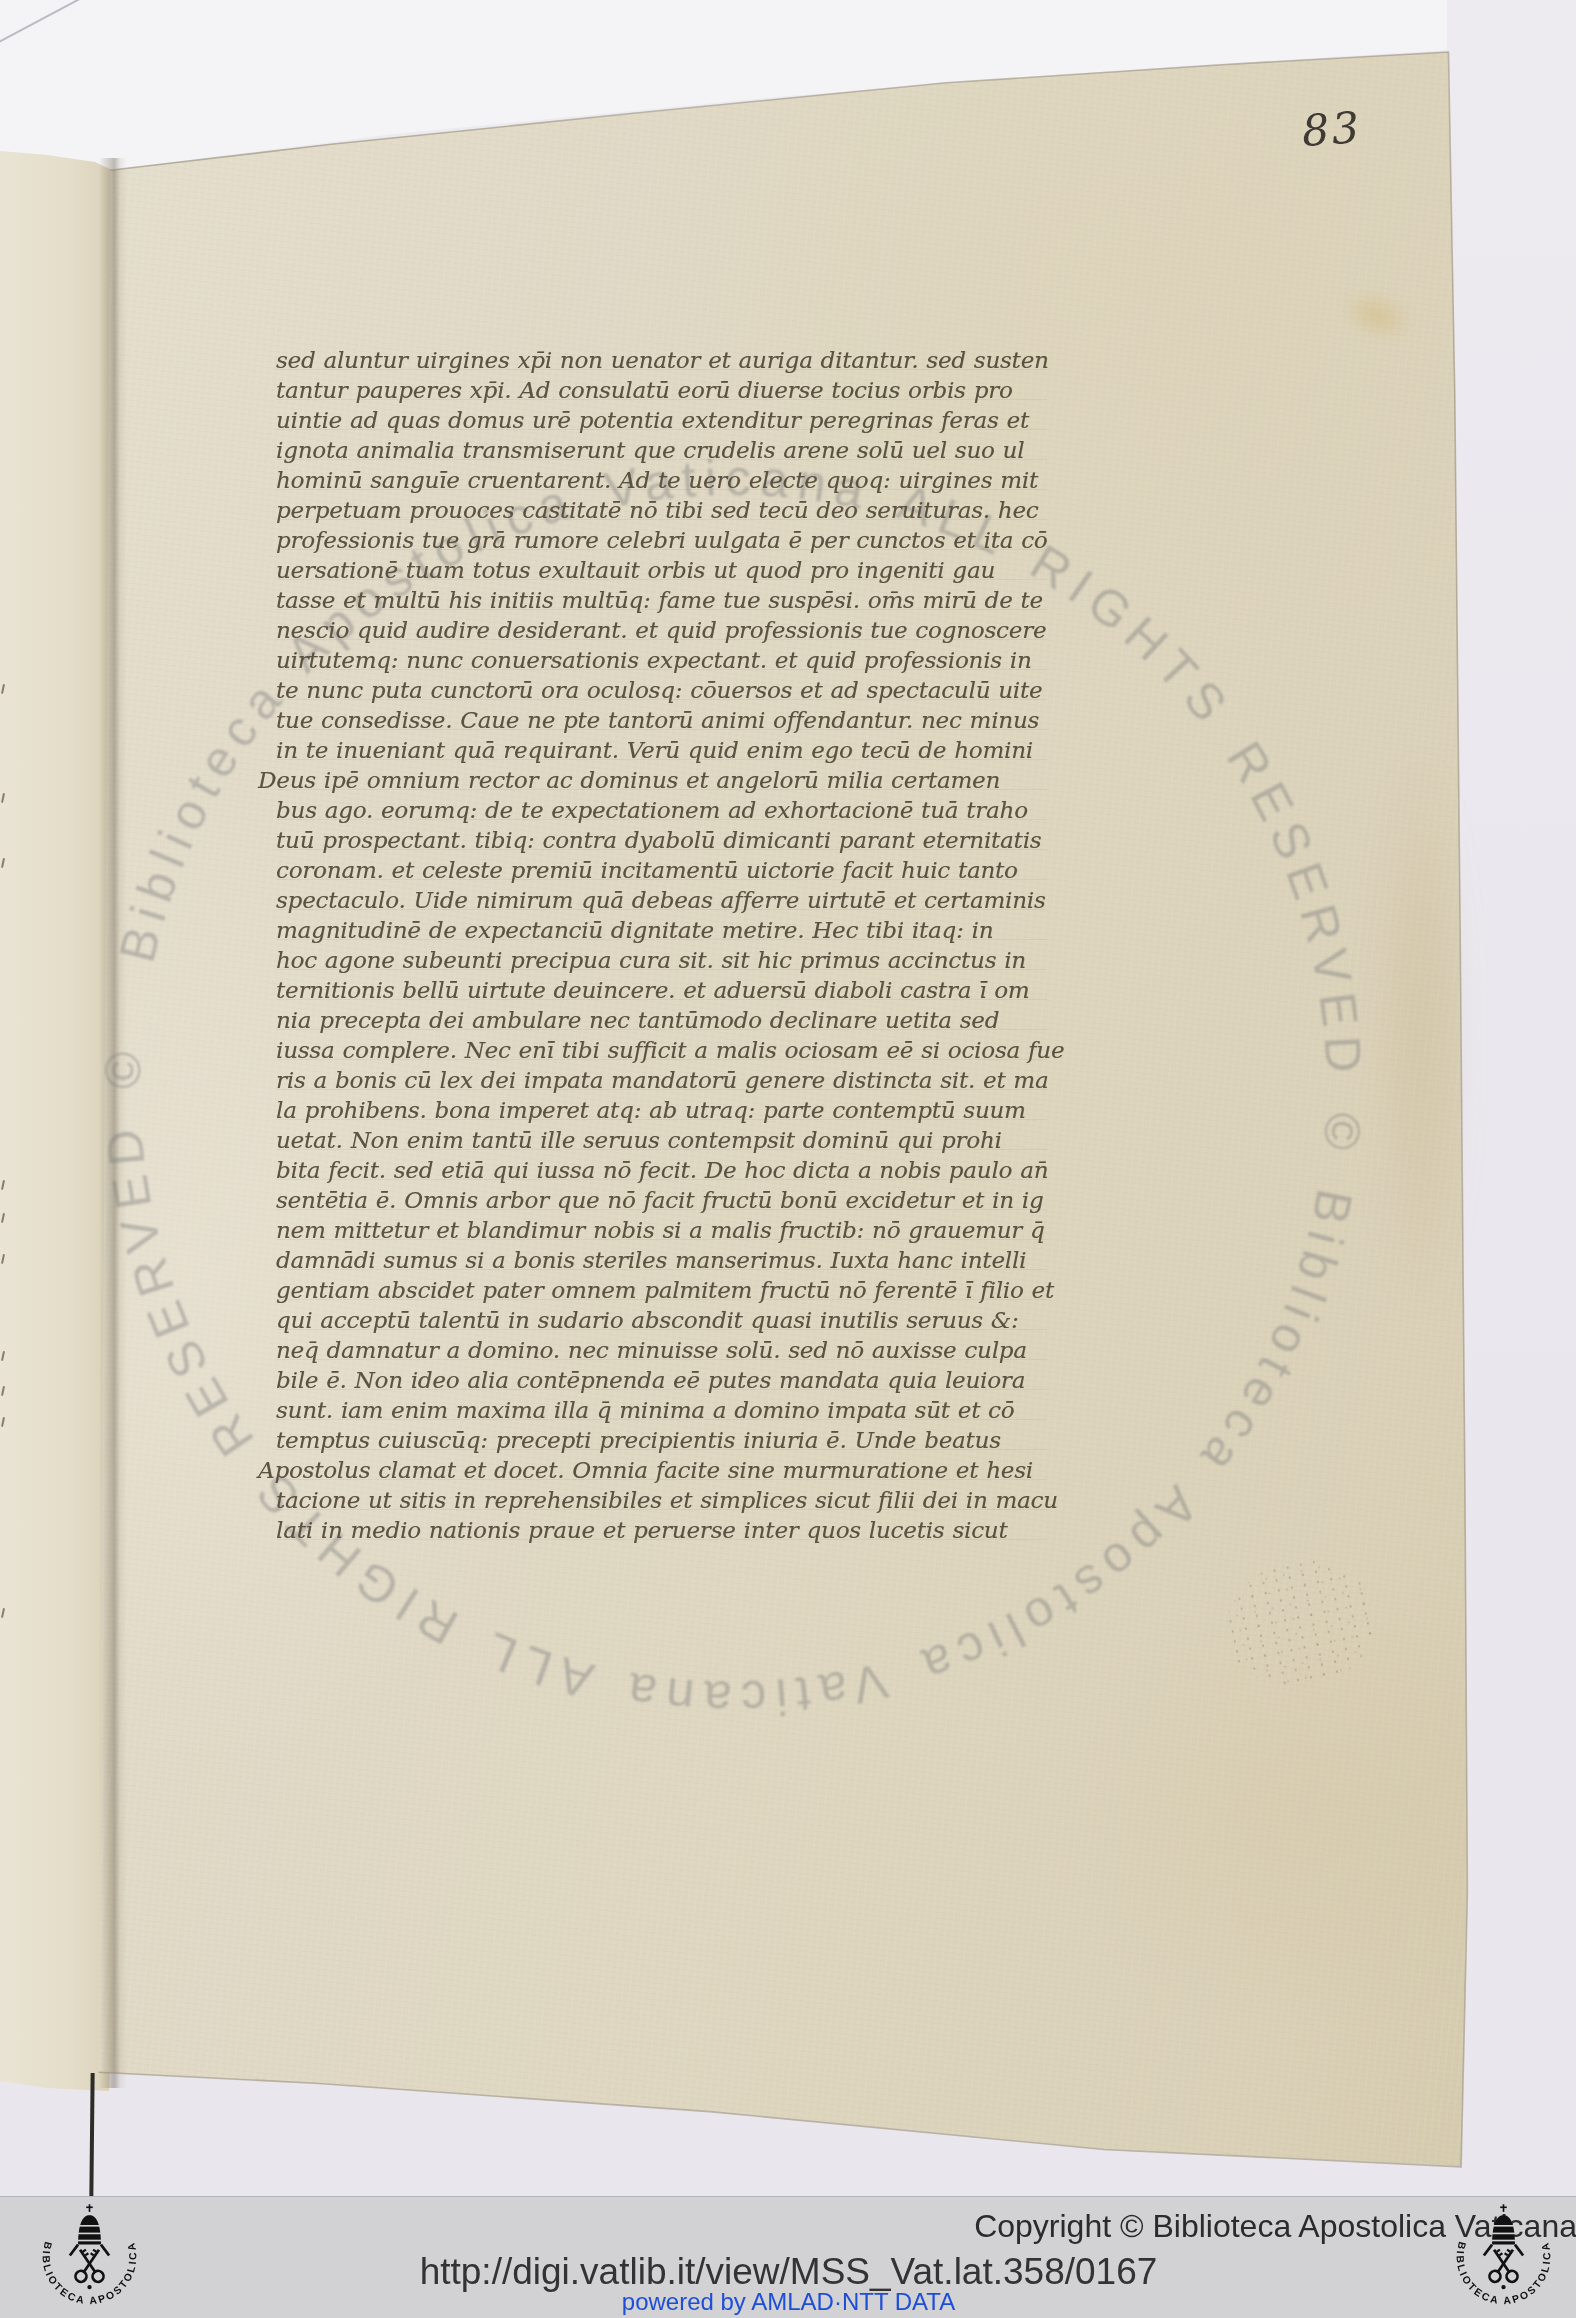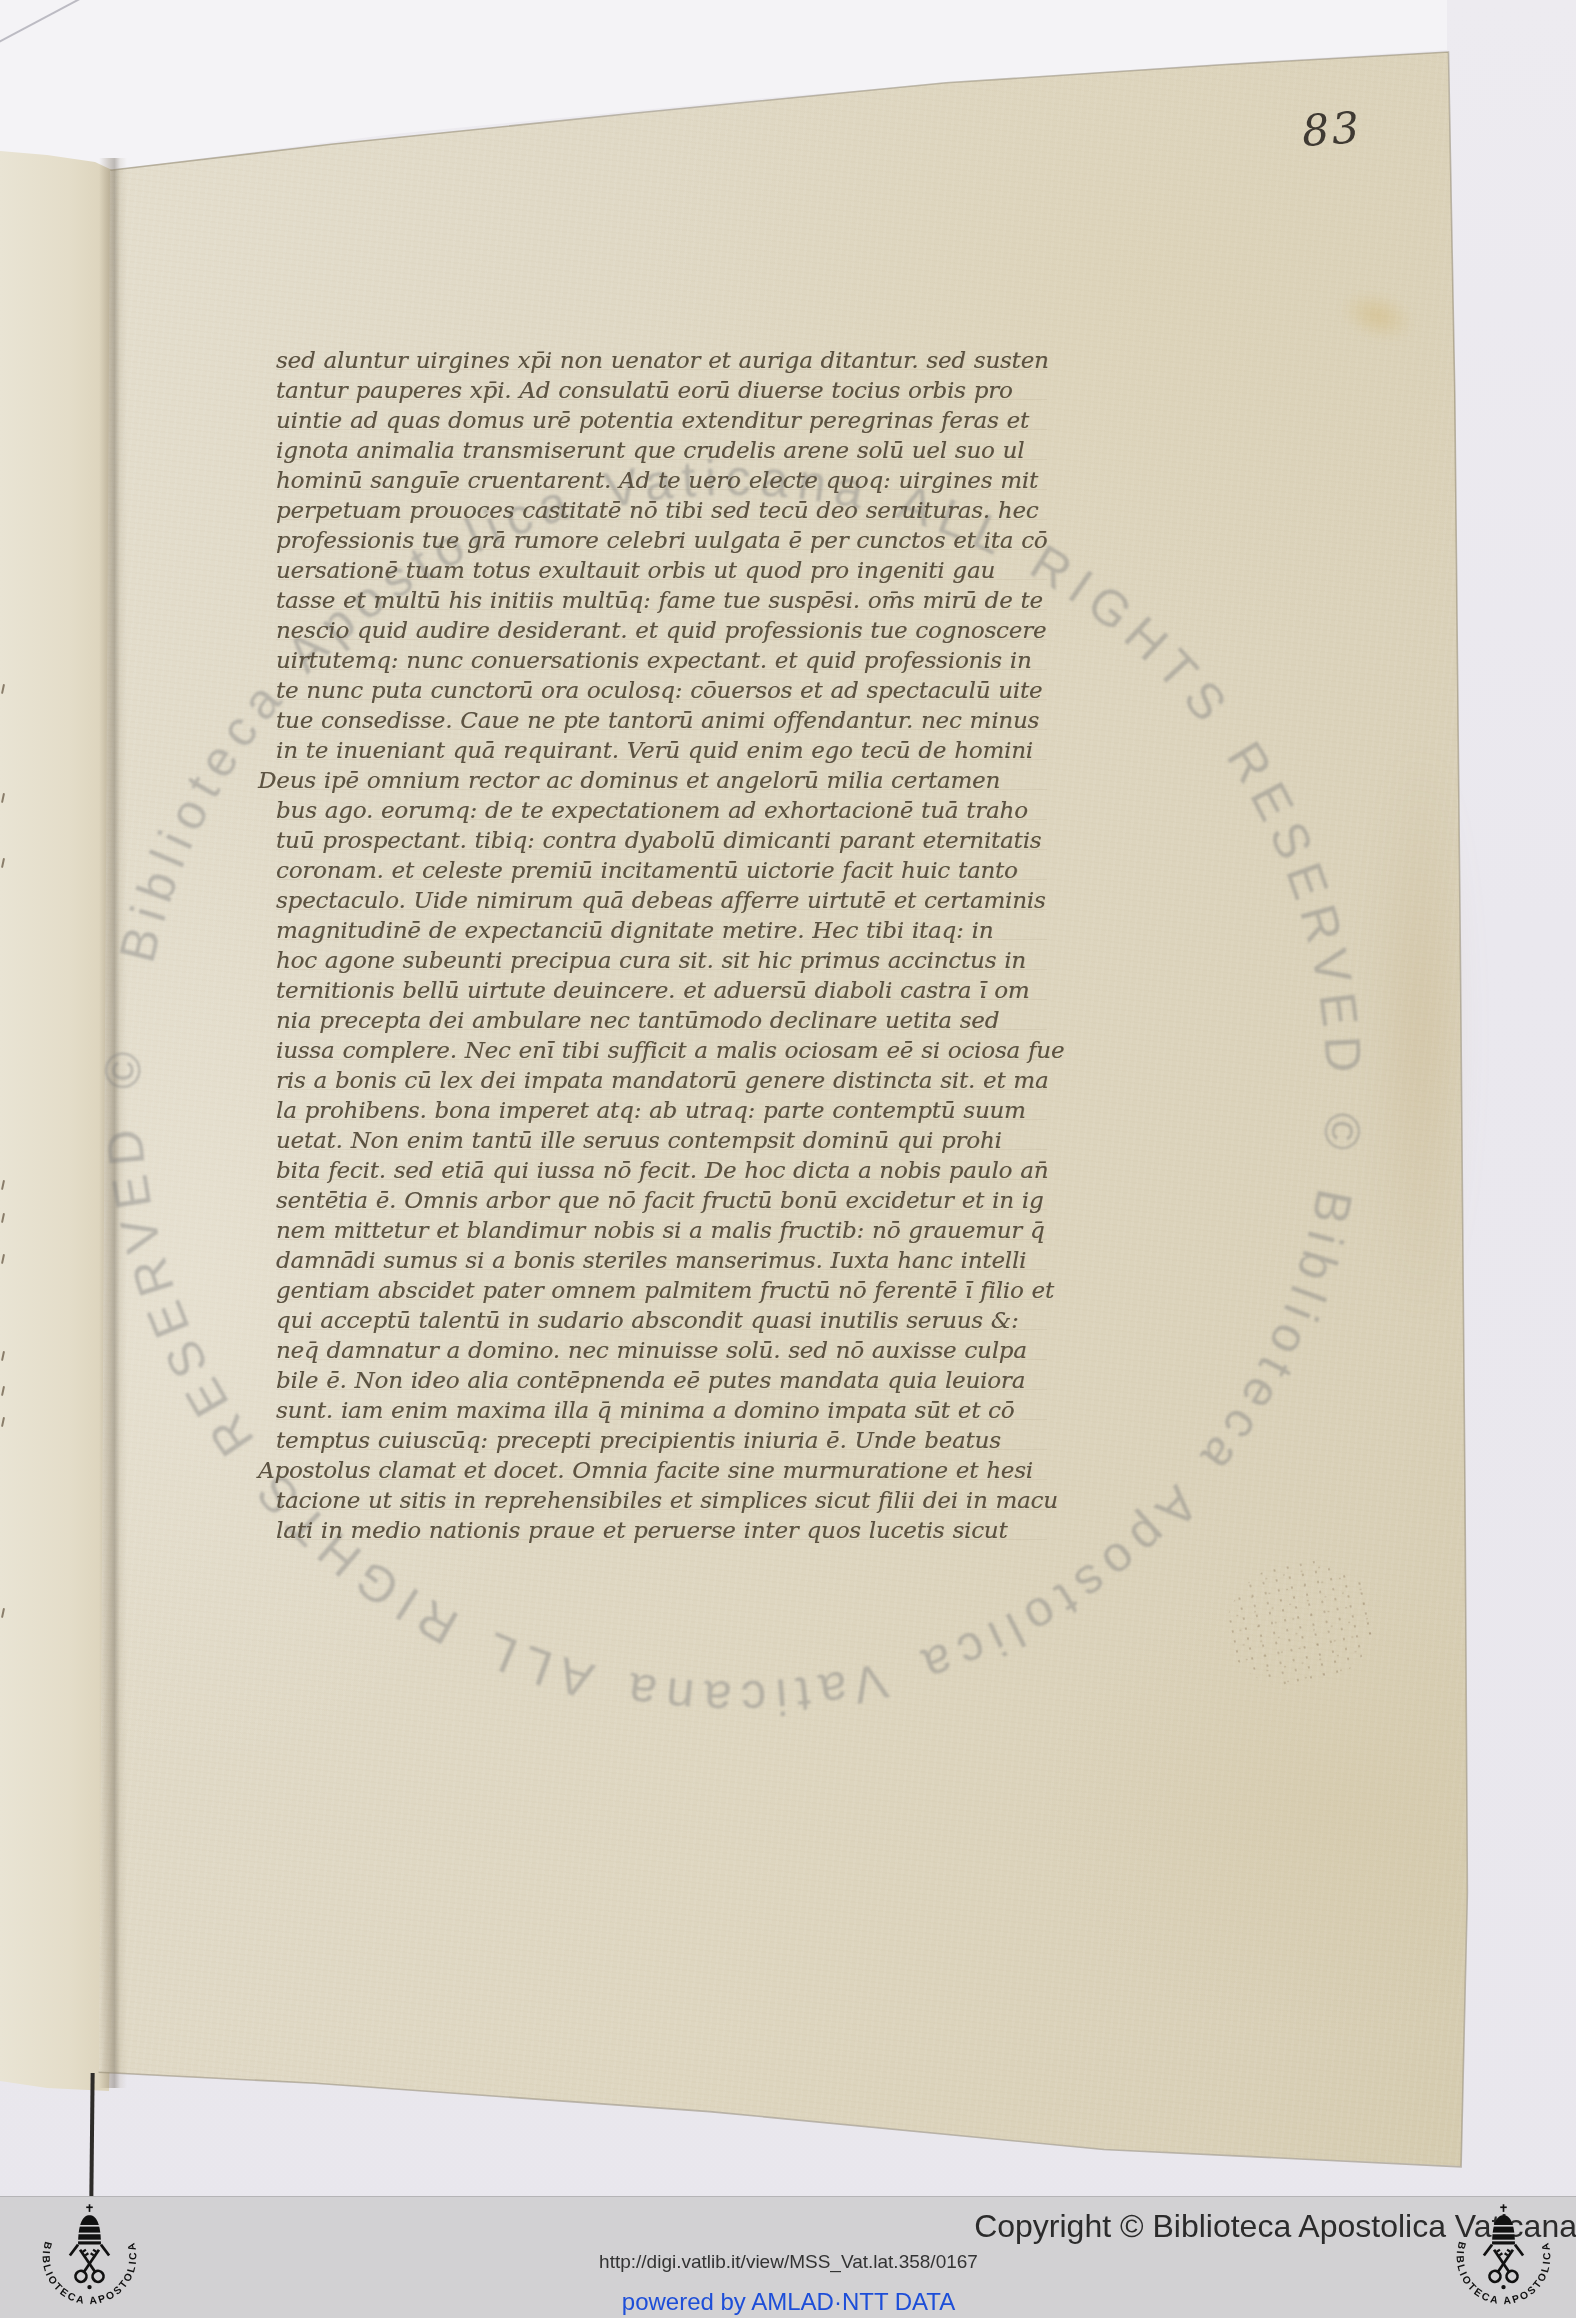--- a/index.html
+++ b/index.html
@@ -54,21 +54,21 @@
     color:rgba(86,76,60,.94);letter-spacing:-0.2px;word-spacing:0.8px;white-space:nowrap;
     text-shadow:0.3px 0.4px 0.6px rgba(60,50,35,.34);
     background:repeating-linear-gradient(180deg,rgba(150,135,105,.12) 0 0.8px,transparent 0.8px 30px);
     background-position:0 24px;background-size:771px 1277px;background-repeat:no-repeat;}
   .ms-line{height:30px;}
   .ms-line.outdent{margin-left:-18px;}
 
   
   .footer{position:absolute;left:0;top:2196px;width:1577px;height:122px;background:#d2d1d3;border-top:1.6px solid #b5b4b6;box-sizing:border-box;}
   .f-copy{position:absolute;left:0;right:0;top:11px;text-align:right;font-size:32px;color:#2b2b2b;}
-  .f-url{position:absolute;left:0;right:0;top:54px;text-align:center;font-size:19px;color:#333;}
+  .f-url{position:absolute;left:0;right:0;top:54px;text-align:center;font-size:37px;color:#333;}
   .f-pow{position:absolute;left:0;right:0;top:91px;text-align:center;font-size:24px;color:#1d4ed8;}
   .emblem{position:absolute;top:2201px;width:109px;height:109px;}
   .emblem.left{left:35px;}
   .emblem.right{left:1449px;}
   .emblem text{font-family:"Liberation Sans",sans-serif;font-weight:bold;font-size:19px;letter-spacing:4px;fill:#111;}
 </style>
 </head>
 <body>
 
 <div class="stage">

